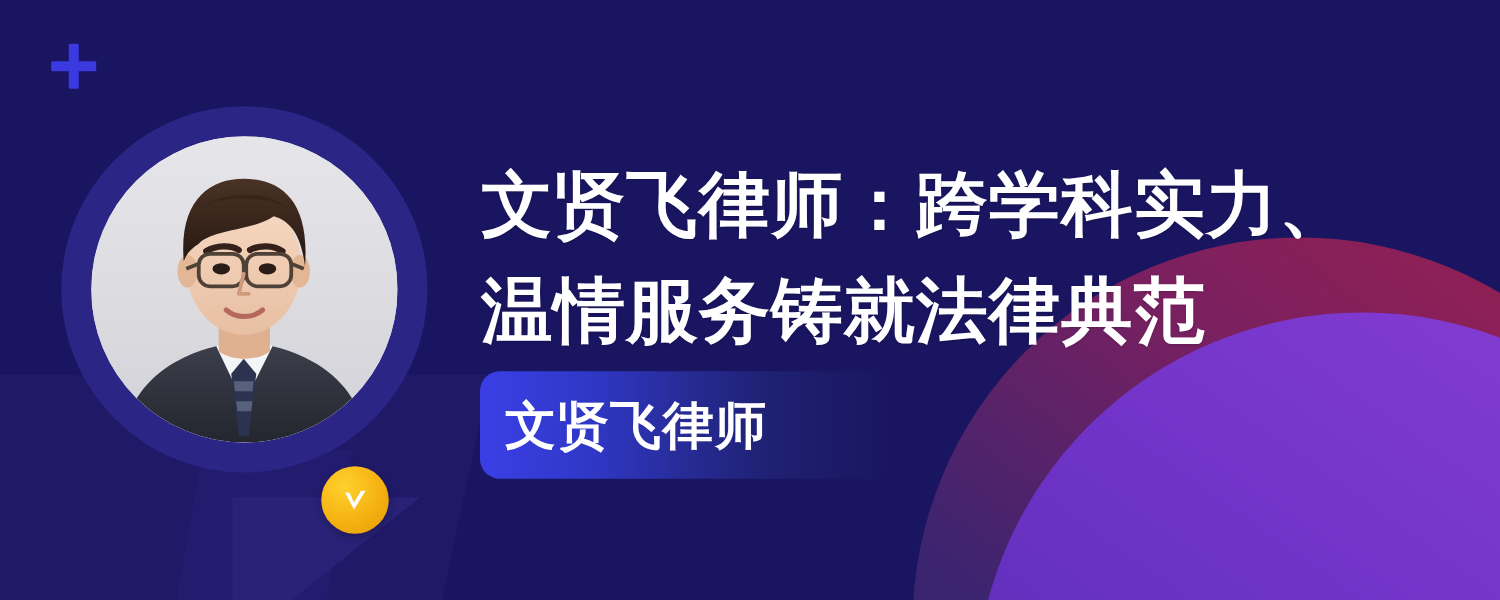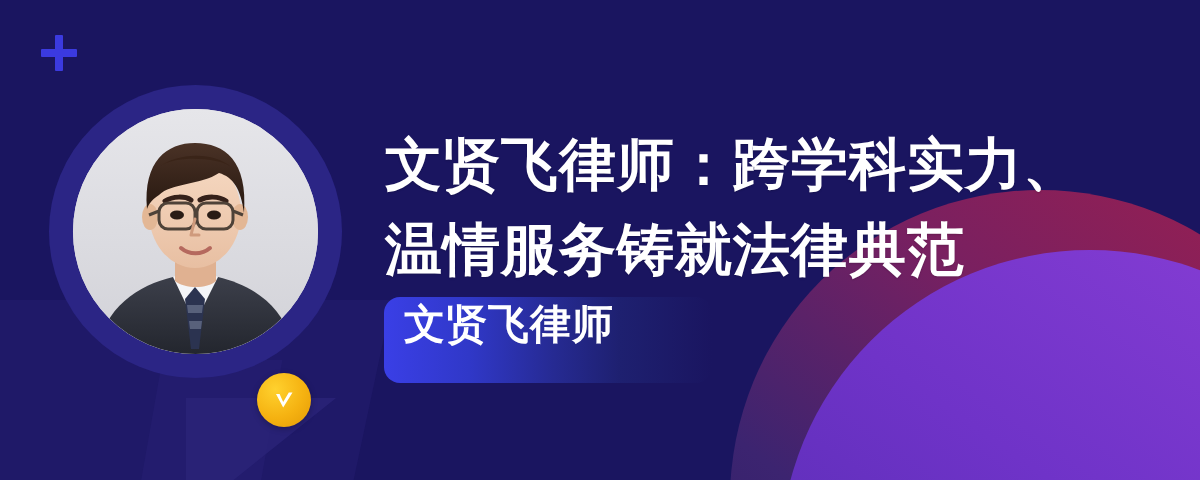--- a/index.html
+++ b/index.html
@@ -173,21 +173,21 @@
                 #3038c8 26%,
                 #262a92 52%,
                 #1e2070 72%,
                 rgba(26,21,96,0) 100%);
     z-index: 2;
   }
 
   .name-text {
     position: absolute;
     left: 404px;
-    top: 294px;
+    top: 310px;
     height: 60px;
     display: flex;
     align-items: center;
     color: #ffffff;
     font-size: 41px;
     font-weight: bold;
     letter-spacing: 1px;
     white-space: nowrap;
     z-index: 3;
   }

